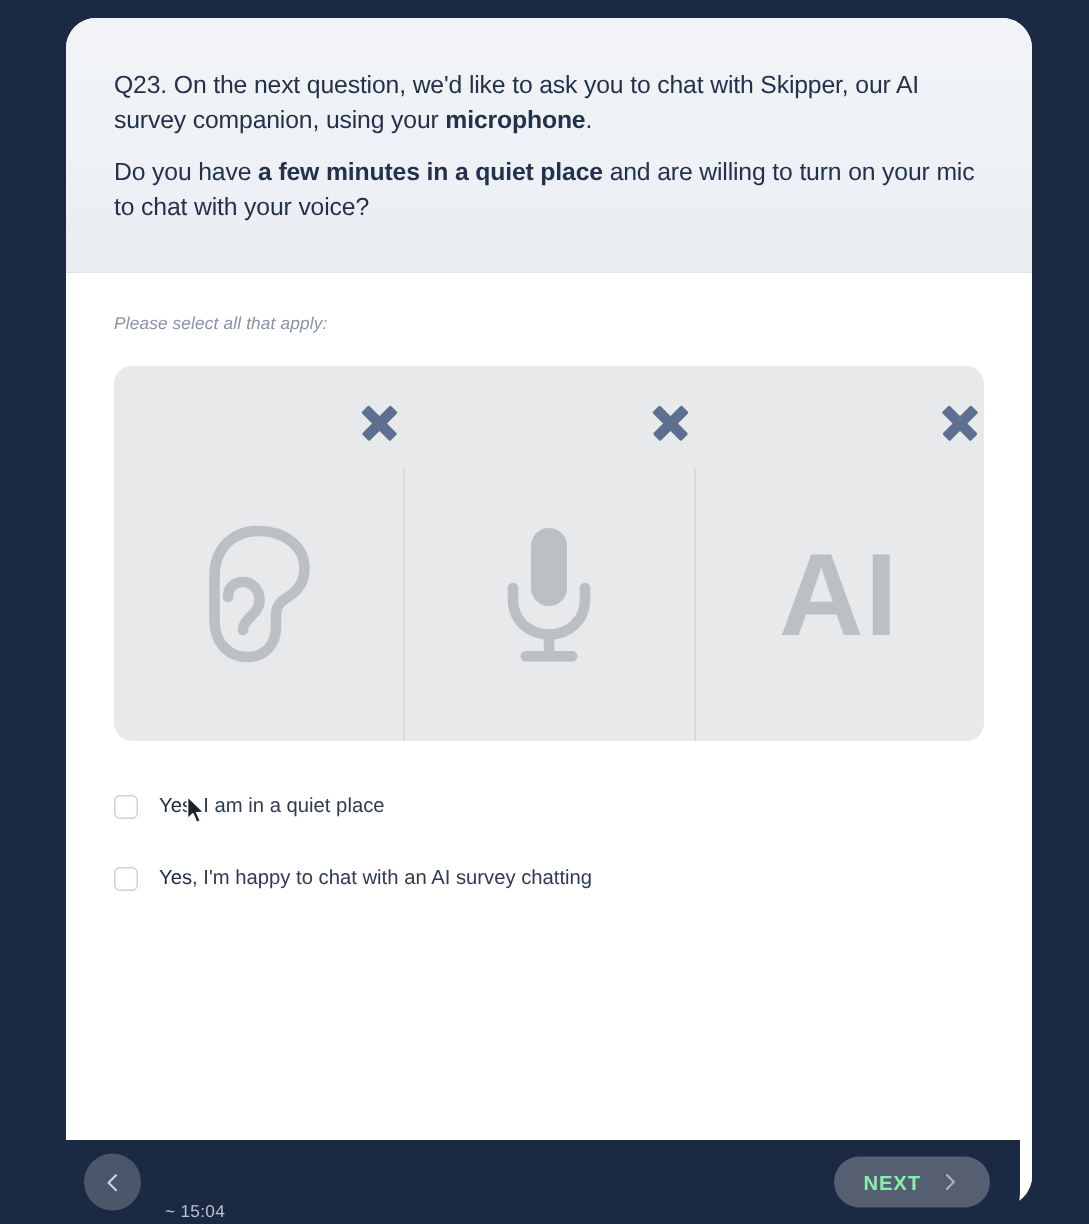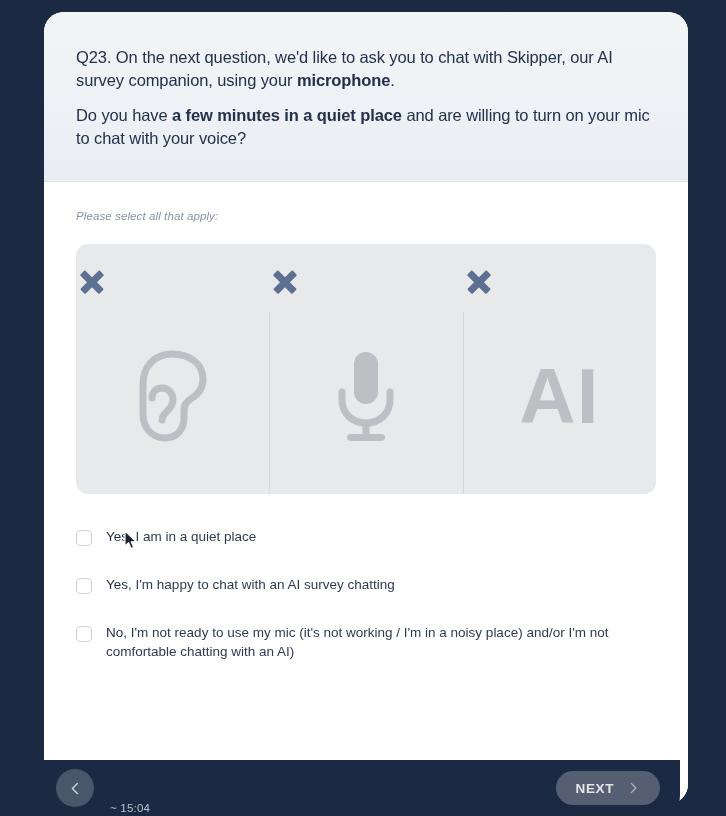--- a/index.html
+++ b/index.html
@@ -70,21 +70,21 @@
     border-radius: 12px;
     display: flex;
     overflow: hidden;
   }
 
   .icon-col {
     flex: 1 1 0;
     position: relative;
     display: flex;
     flex-direction: column;
-    align-items: flex-start;
+    align-items: flex-end;
   }
 
   .icon-col + .icon-col::before {
     content: "";
     position: absolute;
     left: 0;
     top: 68px;
     bottom: 0;
     width: 1px;
     background: #d3d6da;
@@ -194,21 +194,21 @@
     letter-spacing: 0.2px;
     margin-top: 40px;
   }
 
   .next-button {
     margin-left: auto;
     height: 34px;
     padding: 0 20px;
     border-radius: 17px;
     background: #565f72;
-    color: #e5e5e5;
+    color: #86efac;
     font-size: 13.5px;
     font-weight: 700;
     letter-spacing: 0.6px;
     display: flex;
     align-items: center;
     gap: 12px;
   }
 
   
   .cursor {
@@ -293,26 +293,20 @@
       </div>
 
 
       <div class="option-row">
         <div class="checkbox"></div>
         <div class="option-label">
           <b>Yes</b><span>, I'm happy to chat with an AI survey chatting</span>
         </div>
       </div>
 
-      <div class="option-row">
-        <div class="checkbox"></div>
-        <div class="option-label">
-          <b>No</b><span>, I'm not ready to use my mic (it's not working / I'm in a noisy place) and/or I'm not comfortable chatting with an AI)</span>
-        </div>
-      </div>
 
     </div>
 
   </div>
 </div>
 
 <div class="nav-bar">
 
   <div class="back-button">
     <svg width="15" height="15" viewBox="0 0 24 24">

